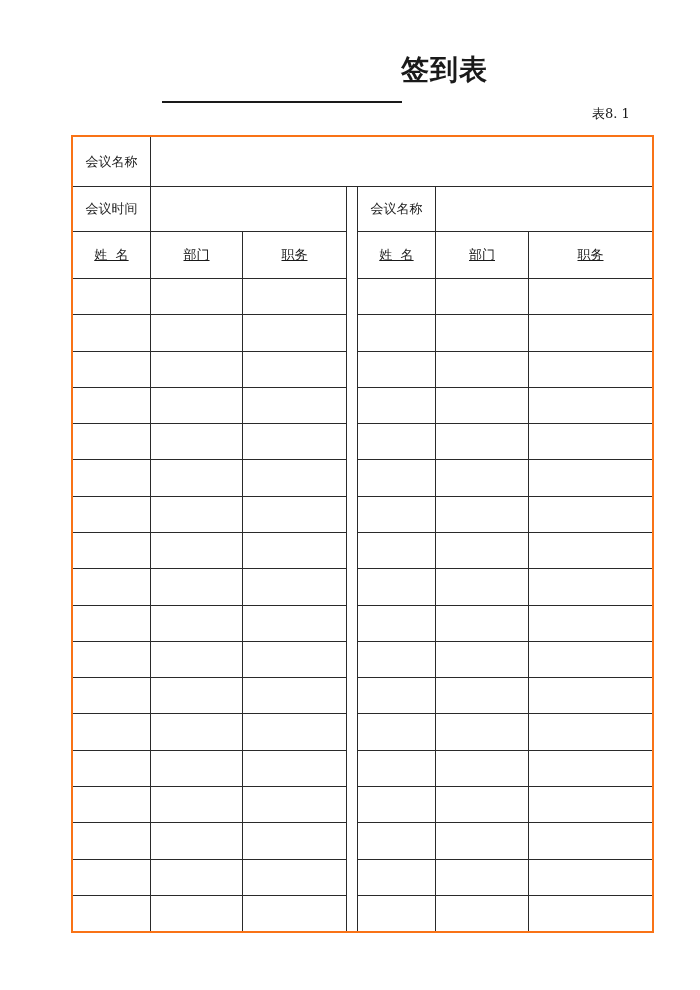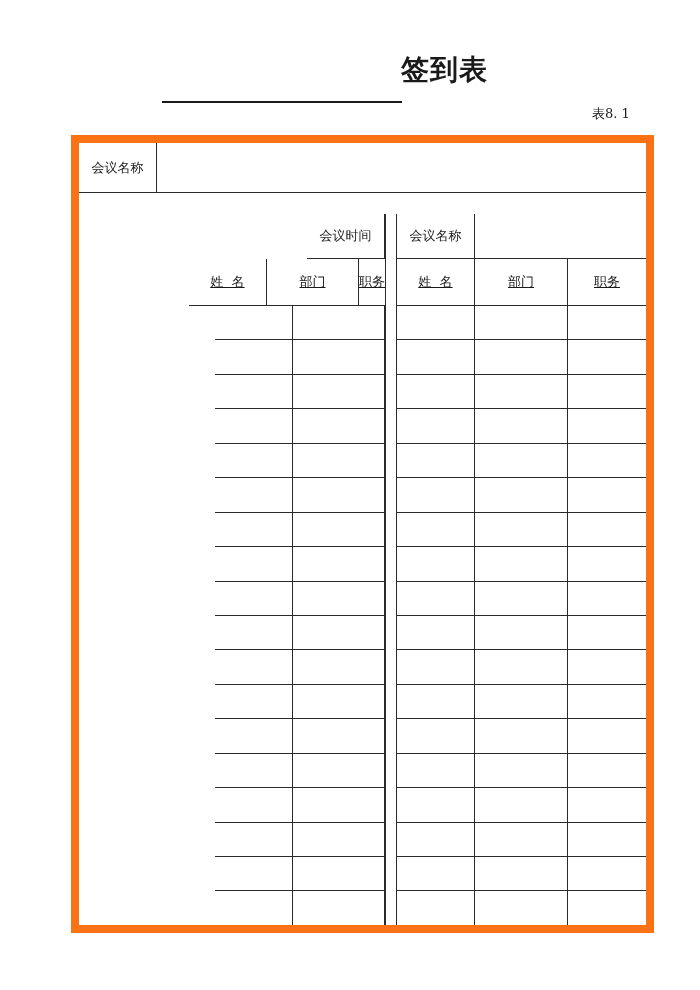--- a/index.html
+++ b/index.html
@@ -47,25 +47,24 @@
     line-height: 16px;
     white-space: pre;
   }
   .sheet {
     position: absolute;
     left: 71px;
     top: 135px;
     width: 583px;
     height: 798px;
     box-sizing: border-box;
-    border: 8px solid #f97316;
+    border: 2px solid #f97316;
     display: flex;
     flex-direction: column;
     background: #ffffff;
-    gap: 21px;
   }
   .row { display: flex; }
   .cell {
     box-sizing: border-box;
     display: flex;
     align-items: center;
     justify-content: center;
     font-size: 13px;
     white-space: pre;
     overflow: hidden;
@@ -73,21 +72,21 @@
   .bline  { border-bottom: 1px solid #2a2a2a; }
   .rline  { border-right: 1px solid #2a2a2a; }
   .row1 { height: 49px; flex: none; }
   .halves { flex: 1; display: flex; min-height: 0; }
   .half {
     display: flex;
     flex-direction: column;
     box-sizing: border-box;
     min-width: 0;
   }
-  .half.left  { width: 307px; border-right: 1px solid #2a2a2a; align-items: flex-end; }
+  .half.left  { width: 274px; border-right: 1px solid #2a2a2a; }
   .gap { width: 10px; flex: none; }
   .half.right { flex: 1; border-left: 1px solid #2a2a2a; }
   .row2   { height: 44px; flex: none; }
   .hrow   { height: 46px; flex: none; text-decoration: underline; }
   .rows   { flex: 1; display: flex; flex-direction: column; min-height: 0; }
   .drow   { flex: 1; display: flex; border-bottom: 1px solid #2a2a2a; min-height: 0; }
   .drow:last-child { border-bottom: none; }
   .w1 { width: 78px; flex: none; }
   .w2 { width: 92px; flex: none; }
   .half.right .w2 { width: 93px; }

